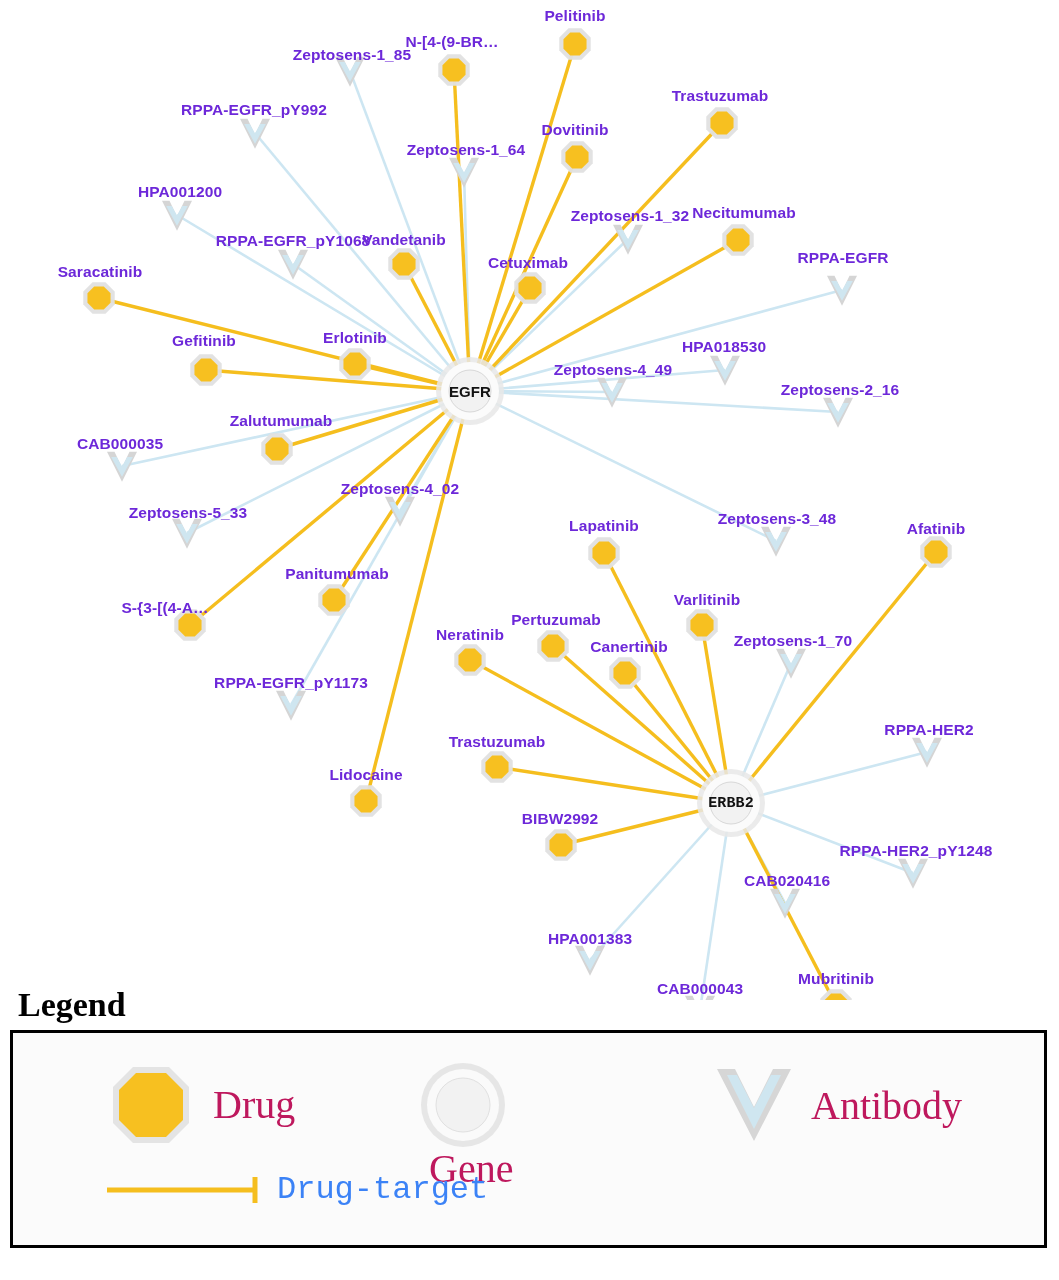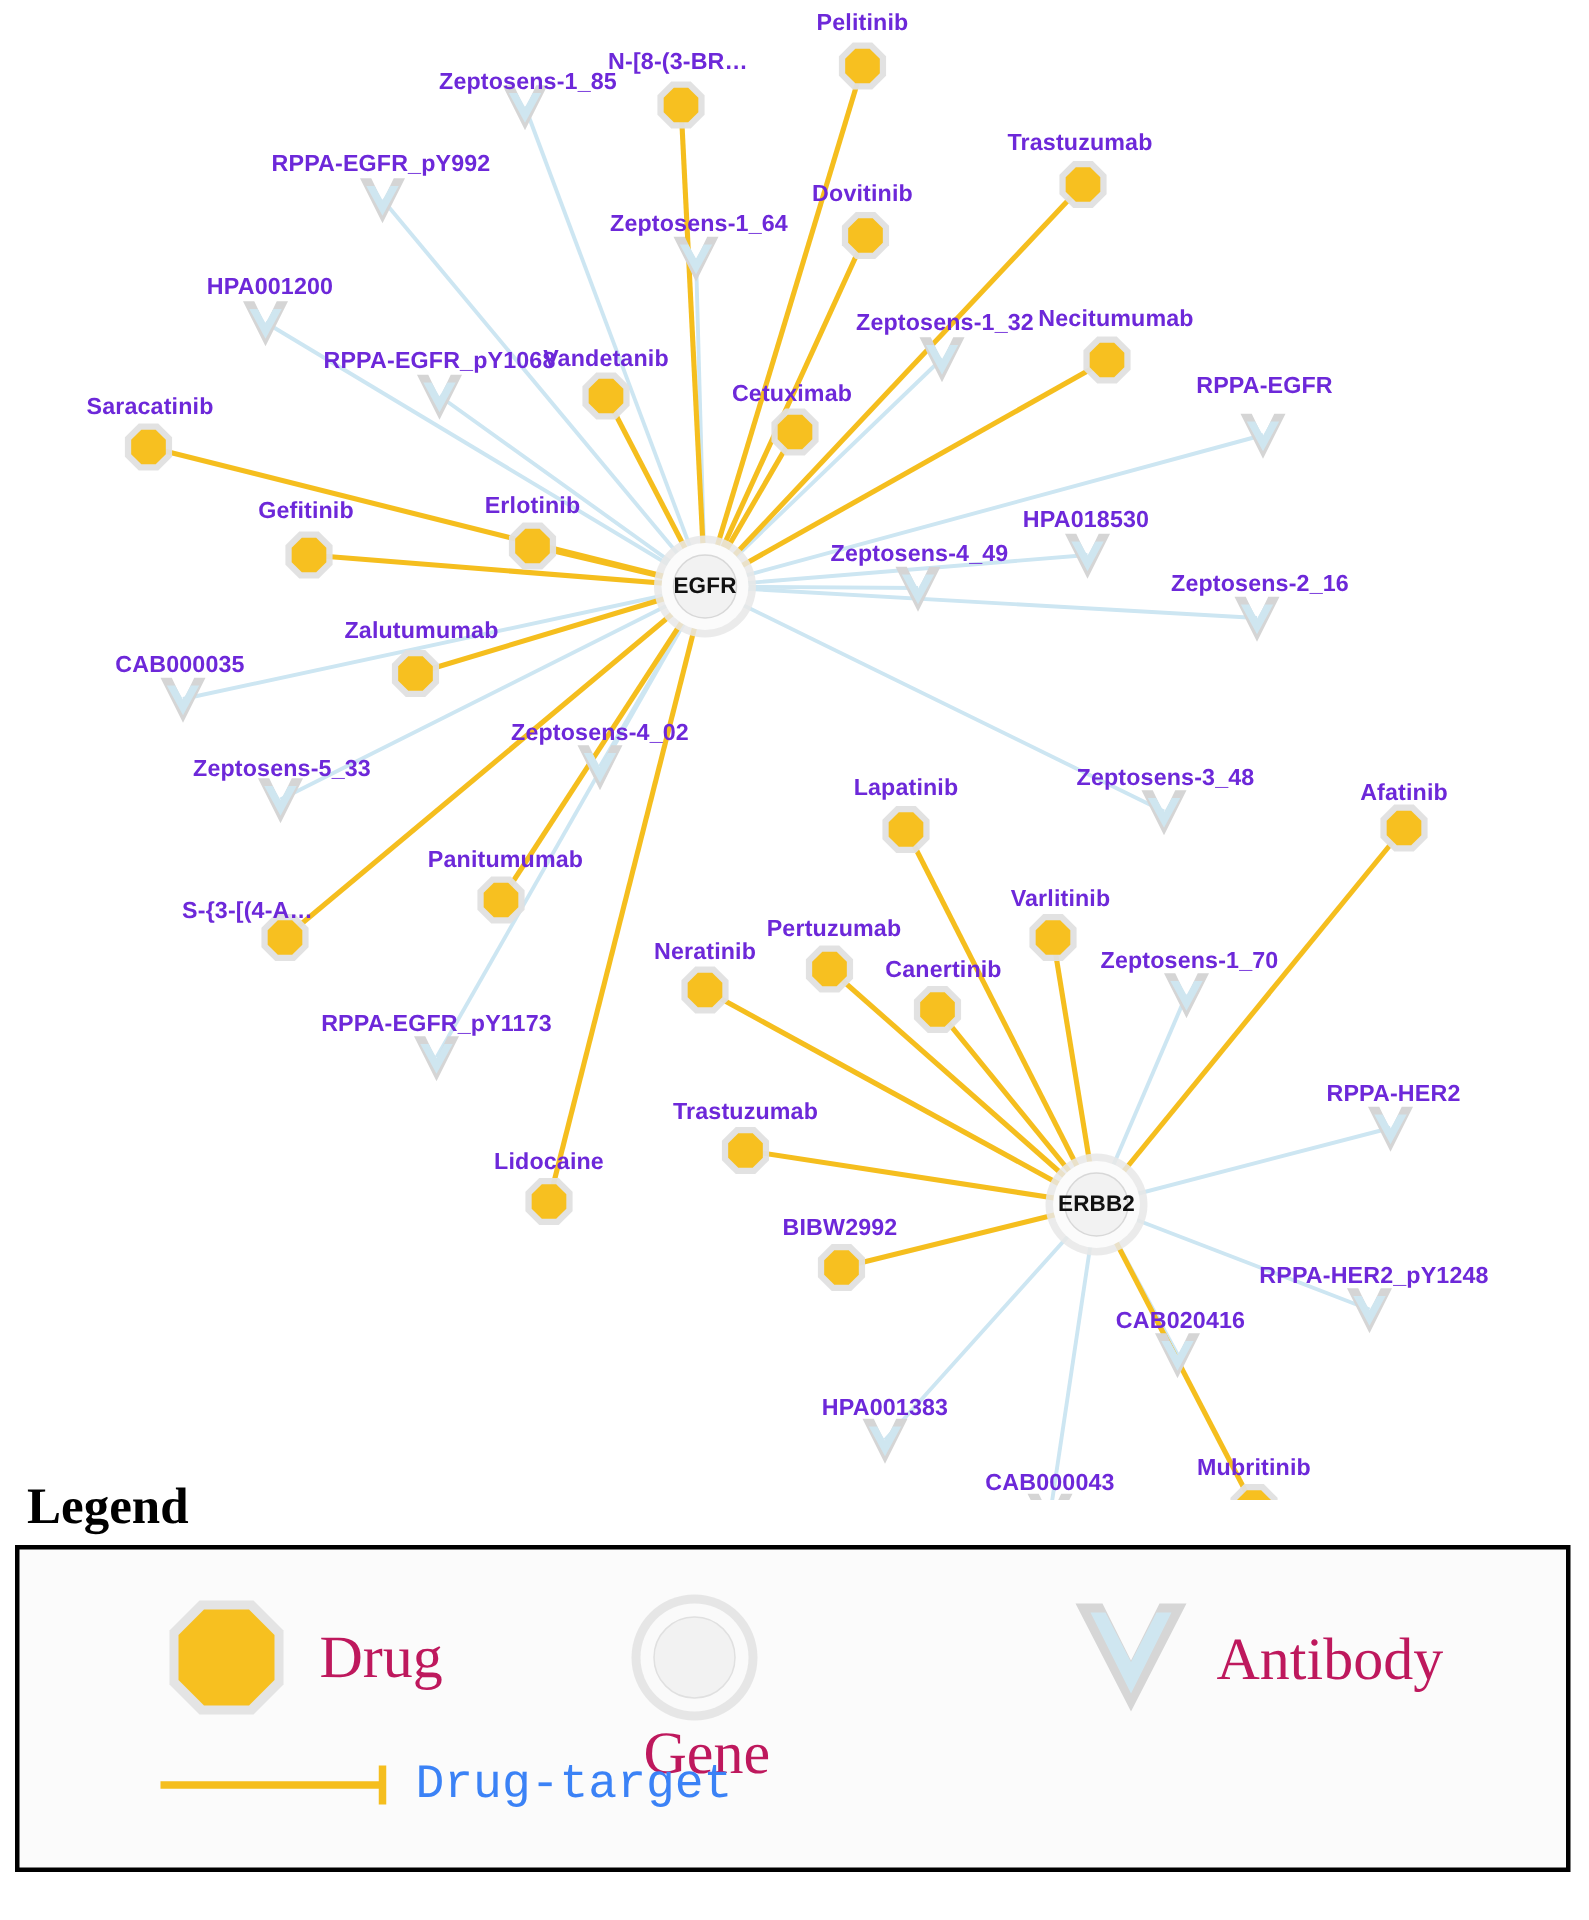--- a/index.html
+++ b/index.html
@@ -251,21 +251,21 @@
       <div class="node-label" style="left: 188px; top: 513px;">Zeptosens-5_33</div>
       <div class="node-label" style="left: 777px; top: 519px;">Zeptosens-3_48</div>
       <div class="node-label" style="left: 793px; top: 641px;">Zeptosens-1_70</div>
       <div class="node-label" style="left: 291px; top: 683px;">RPPA-EGFR_pY1173</div>
       <div class="node-label" style="left: 929px; top: 730px;">RPPA-HER2</div>
       <div class="node-label" style="left: 916px; top: 851px;">RPPA-HER2_pY1248</div>
       <div class="node-label" style="left: 787px; top: 881px;">CAB020416</div>
       <div class="node-label" style="left: 590px; top: 939px;">HPA001383</div>
       <div class="node-label" style="left: 700px; top: 989px;">CAB000043</div>
       <div class="node-label" style="left: 575px; top: 16px;">Pelitinib</div>
-      <div class="node-label" style="left: 452px; top: 42px;">N-[8-(3-BR…</div>
+      <div class="node-label" style="left: 452px; top: 42px;">N-[4-(9-BR…</div>
       <div class="node-label" style="left: 720px; top: 96px;">Trastuzumab</div>
       <div class="node-label" style="left: 575px; top: 130px;">Dovitinib</div>
       <div class="node-label" style="left: 744px; top: 213px;">Necitumumab</div>
       <div class="node-label" style="left: 404px; top: 240px;">Vandetanib</div>
       <div class="node-label" style="left: 528px; top: 263px;">Cetuximab</div>
       <div class="node-label" style="left: 100px; top: 272px;">Saracatinib</div>
       <div class="node-label" style="left: 355px; top: 338px;">Erlotinib</div>
       <div class="node-label" style="left: 204px; top: 341px;">Gefitinib</div>
       <div class="node-label" style="left: 281px; top: 421px;">Zalutumumab</div>
       <div class="node-label" style="left: 936px; top: 529px;">Afatinib</div>
@@ -274,21 +274,21 @@
       <div class="node-label" style="left: 165px; top: 608px;">S-{3-[(4-A…</div>
       <div class="node-label" style="left: 707px; top: 600px;">Varlitinib</div>
       <div class="node-label" style="left: 556px; top: 620px;">Pertuzumab</div>
       <div class="node-label" style="left: 470px; top: 635px;">Neratinib</div>
       <div class="node-label" style="left: 629px; top: 647px;">Canertinib</div>
       <div class="node-label" style="left: 497px; top: 742px;">Trastuzumab</div>
       <div class="node-label" style="left: 366px; top: 775px;">Lidocaine</div>
       <div class="node-label" style="left: 560px; top: 819px;">BIBW2992</div>
       <div class="node-label" style="left: 836px; top: 979px;">Mubritinib</div>
       <div class="node-label gene-label" style="left: 470px; top: 391px;">EGFR</div>
-      <div class="node-label gene-label" style="left: 731px; top: 803px;">ERBB2</div>
+      <div class="node-label gene-label" style="left: 731px; top: 803px; font-family: Liberation Mono, monospace;">ERBB2</div>
     </div>
 
   <div id="legend-wrap">
     <div id="legend-title">Legend</div>
     <div id="legend-box">
 
       <div class="legend-item" style="left:92px; top:26px;">
         <svg width="92" height="92" viewBox="0 0 92 92">
           <polygon points="28,8 64,8 84,28 84,64 64,84 28,84 8,64 8,28" fill="#E4E4E4"></polygon>
           <polygon points="31,14 61,14 78,31 78,61 61,78 31,78 14,61 14,31" fill="#F7C020"></polygon>

